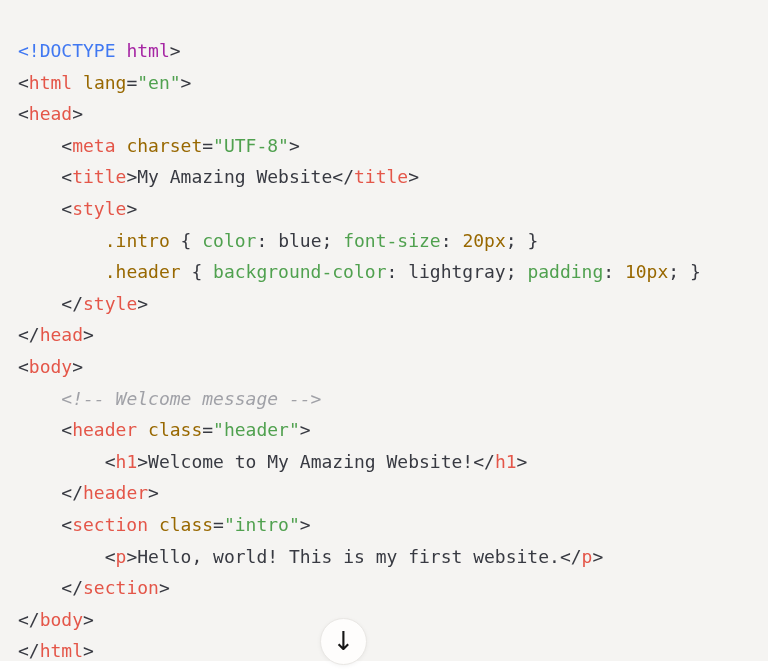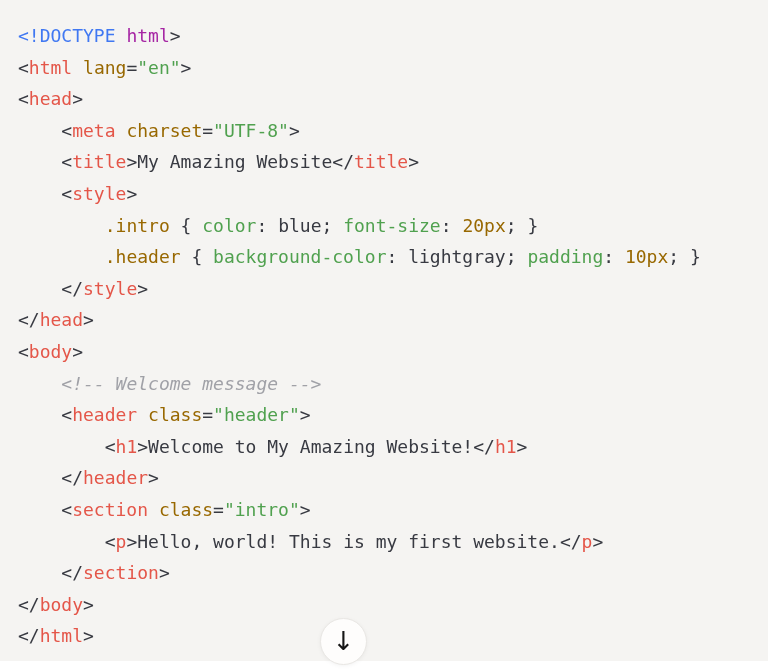--- a/index.html
+++ b/index.html
@@ -17,21 +17,21 @@
     background: #ffffff;
   }
   .code-block {
     position: absolute;
     top: 0; left: 0;
     width: 768px;
     height: 661px;
     box-sizing: border-box;
     background: #f5f4f2;
     margin: 0;
-    padding: 20px 0 0 18px;
+    padding: 35px 0 0 18px;
     font-family: "DejaVu Sans Mono", "Liberation Mono", monospace;
     font-size: 18px;
     line-height: 31.6px;
     overflow: hidden;
   }
   .code-line {
     white-space: pre;
     height: 31.6px;
   }
   .tok-comment { font-style: italic; }

